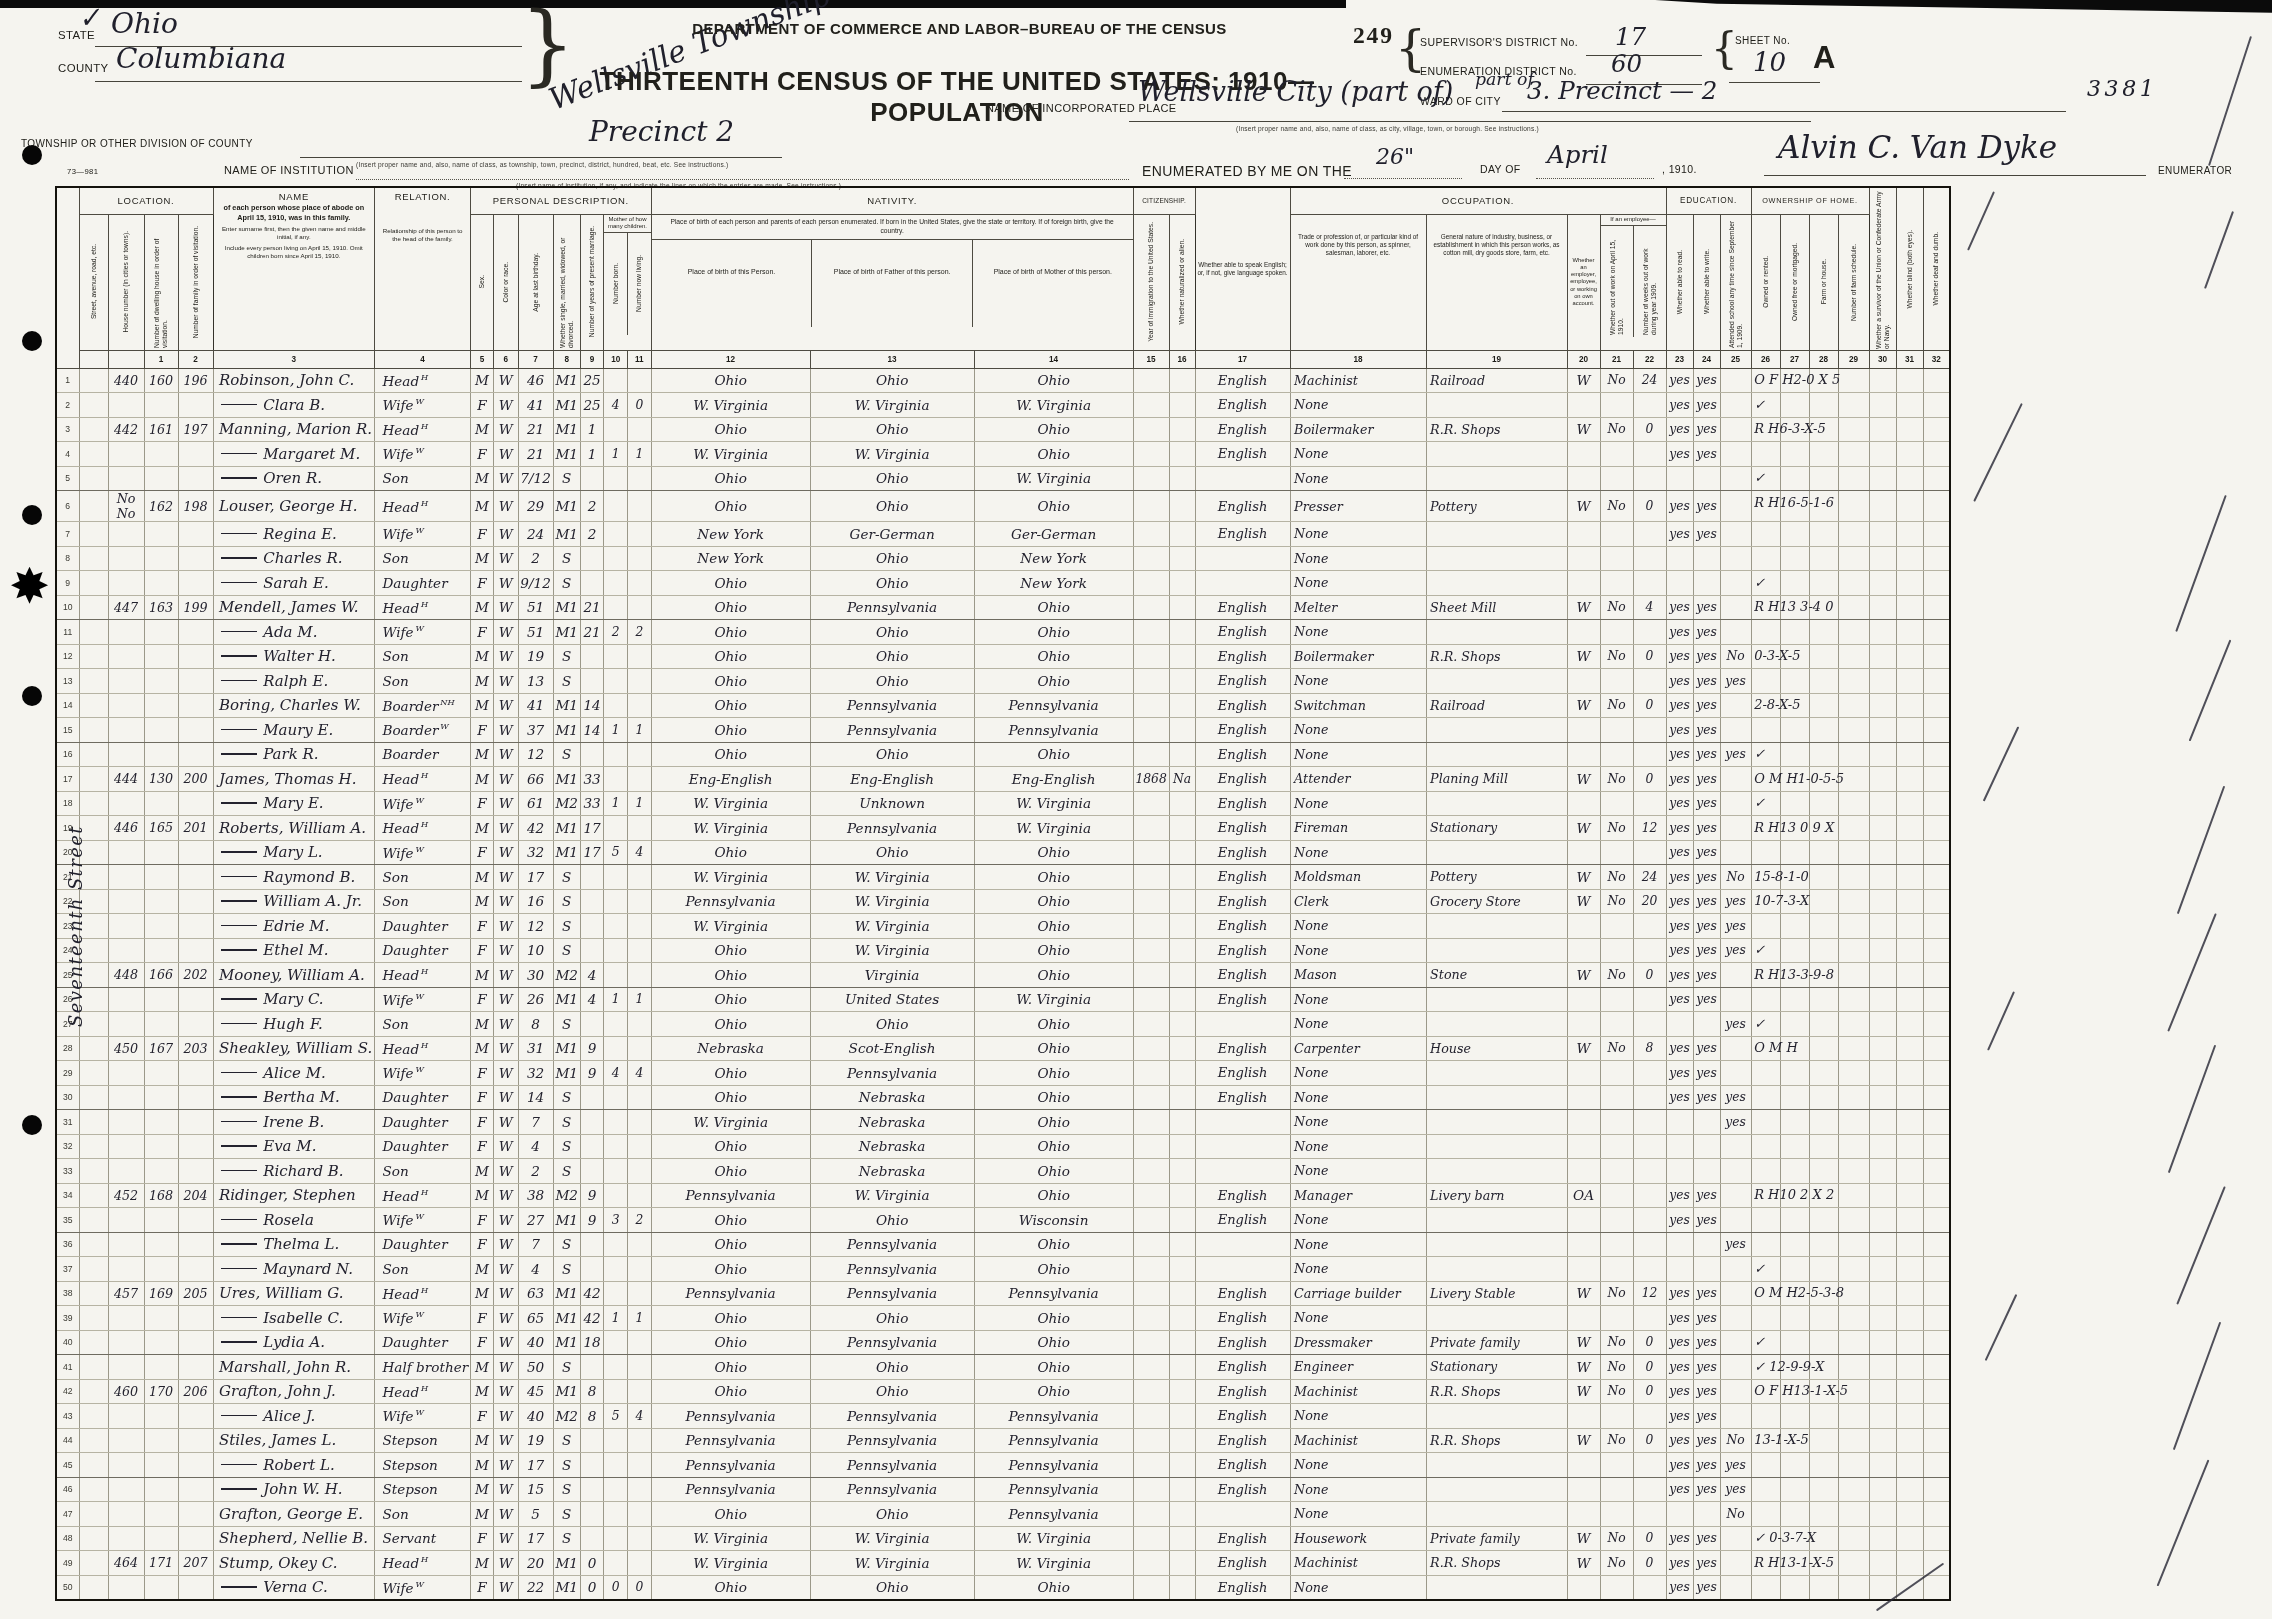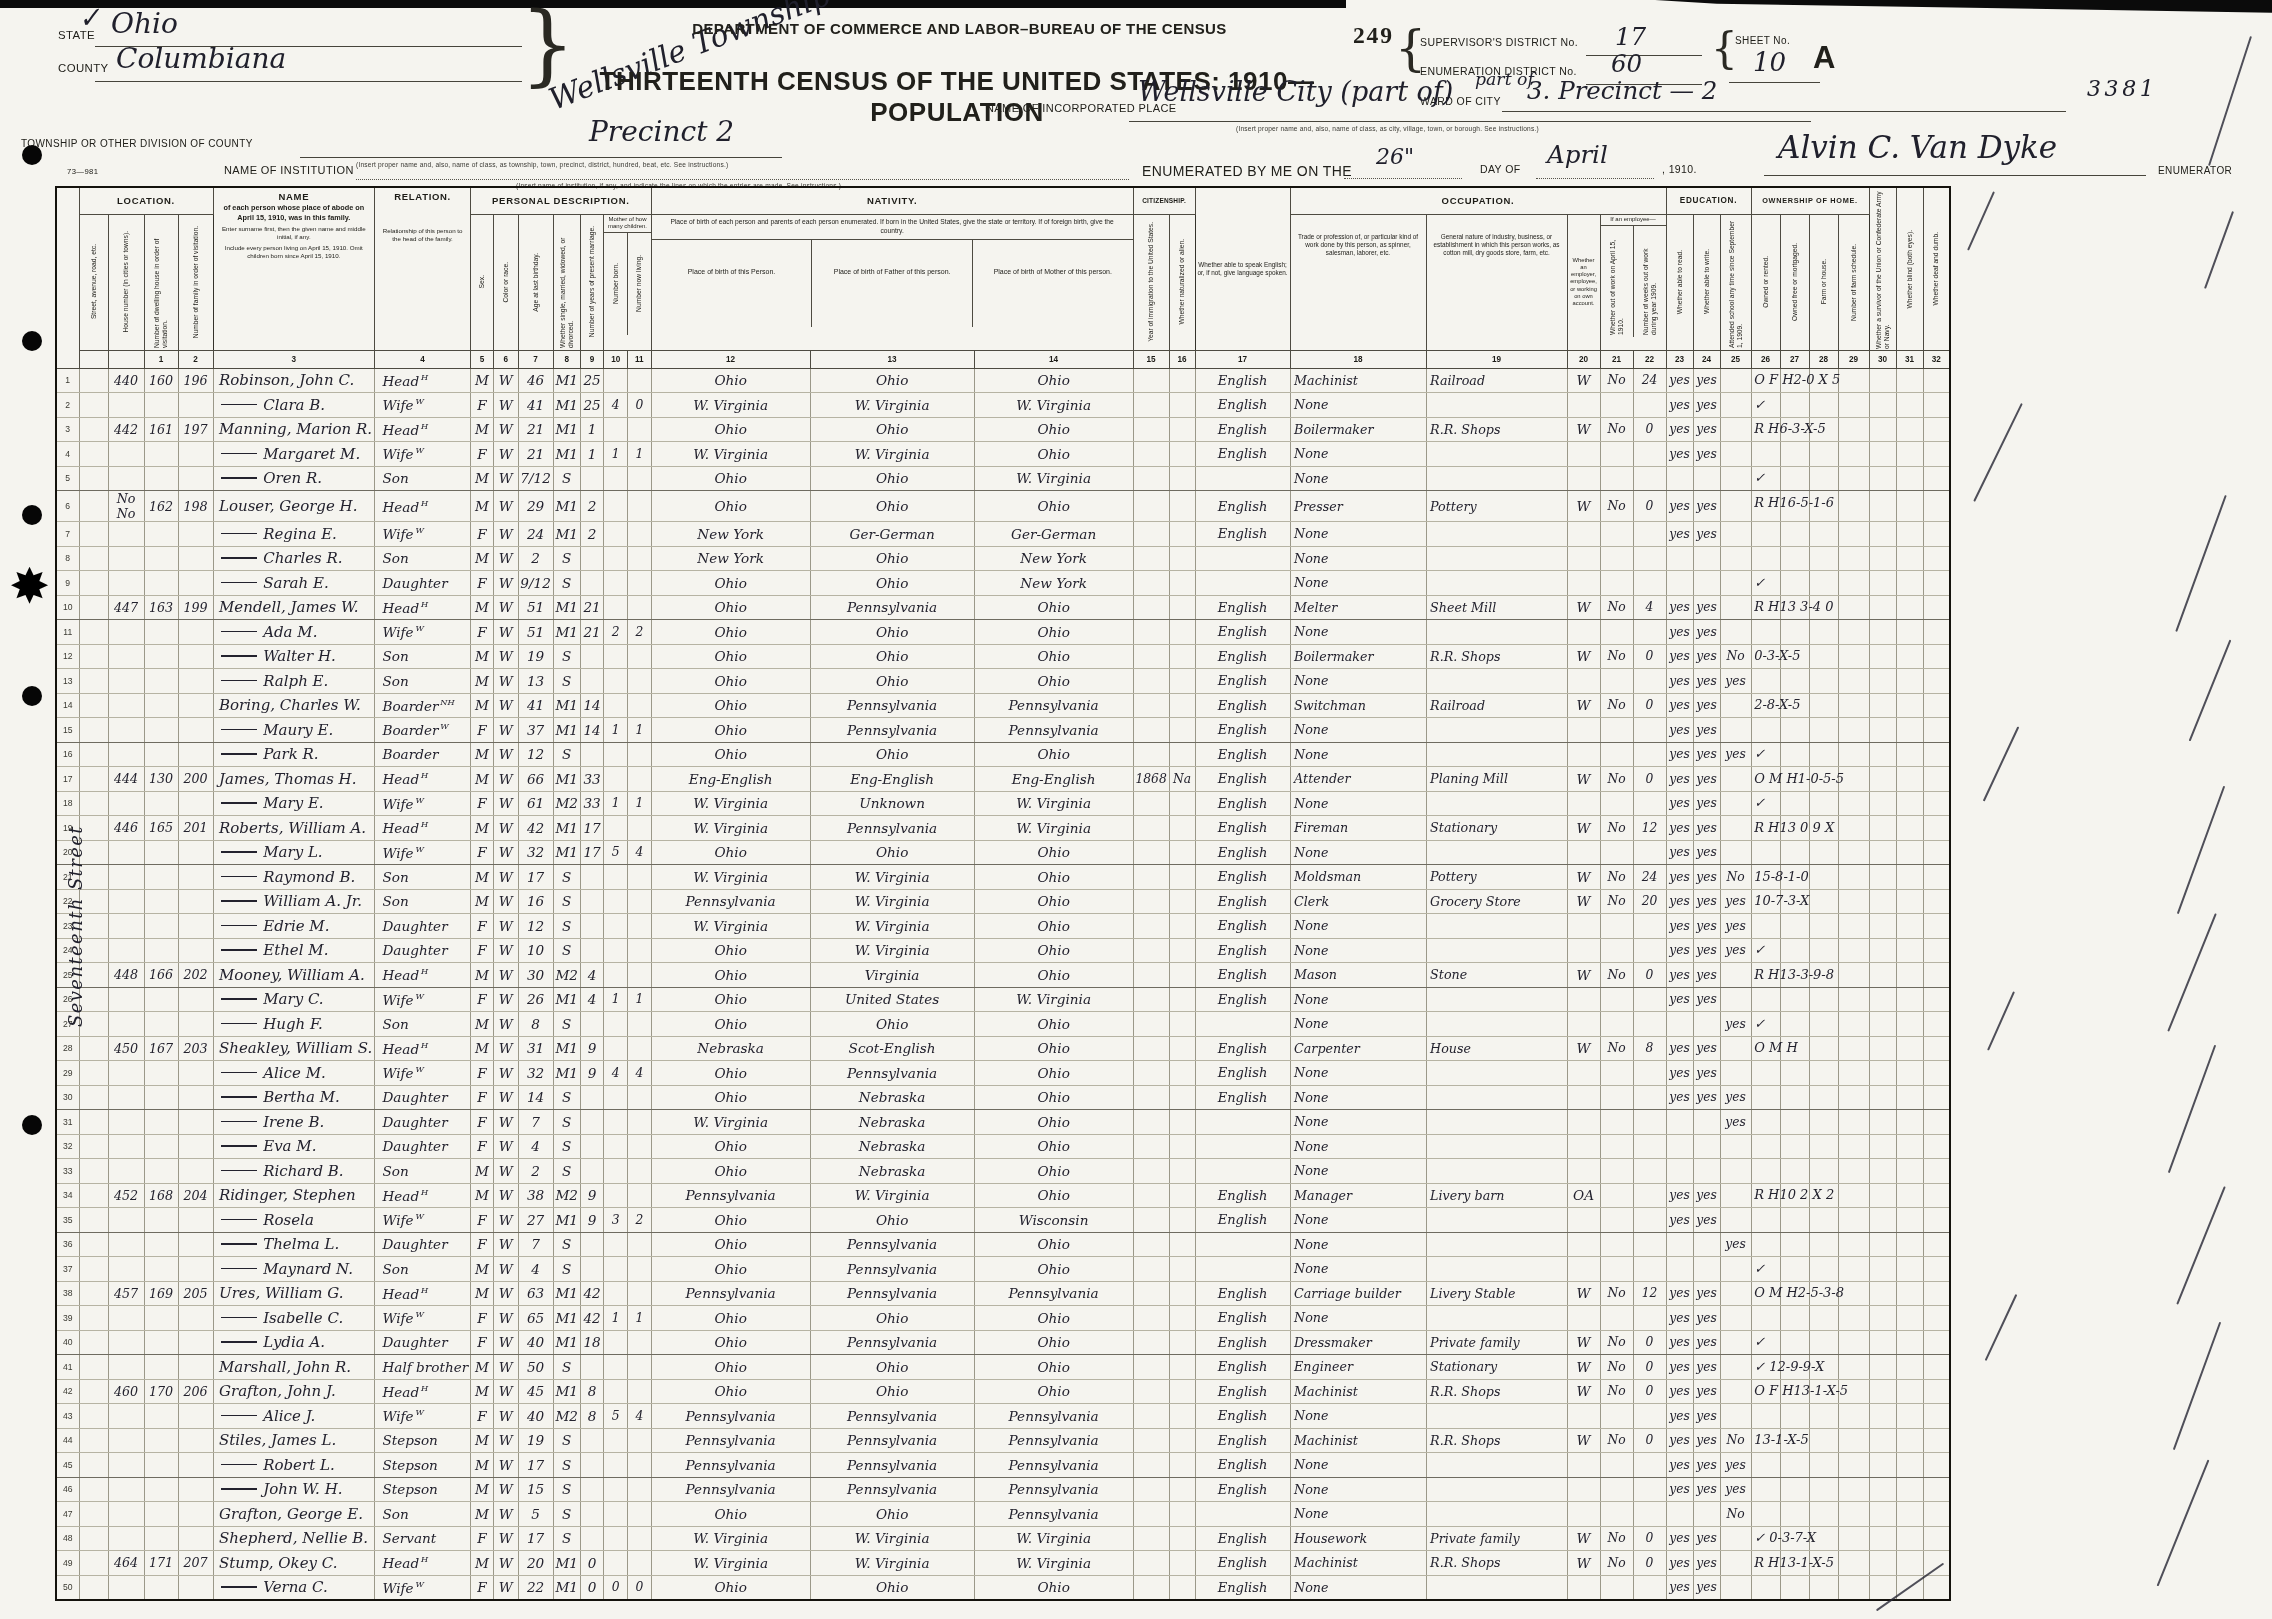--- a/index.html
+++ b/index.html
@@ -21,21 +21,21 @@
   .brace{position:absolute;font-family:"DejaVu Serif",serif;font-weight:100;color:#2a2923;}
   
   .hwa{position:absolute;font-family:"DejaVu Serif",serif;font-style:italic;color:#20202c;white-space:nowrap;}
   .hw{font-family:"DejaVu Serif",serif;font-style:italic;color:#23222e;}
   
   table.census{position:absolute;left:55px;top:186px;border-collapse:collapse;table-layout:fixed;
                border:2.7px solid #14120d;background:transparent;}
   thead th{border:0.9px solid #4e4b41;padding:0 0.9px;color:#1d1c17;vertical-align:middle;
            font-family:"Liberation Sans",sans-serif;font-weight:normal;}
   tr.h1{height:27px;} tr.h2{height:136px;} tr.h3{height:18px;}
-  .grp{font-size:9.5px;font-weight:bold;letter-spacing:0.7px;}
+  .grp{font-size:9.5px;font-weight:normal;letter-spacing:0.7px;}
   .grp.small{font-size:6.5px;letter-spacing:0.2px;white-space:normal;line-height:1.1;}
   .vlab{writing-mode:vertical-rl;transform:rotate(180deg);margin:0 auto;font-size:6.7px;
         line-height:1.15;max-height:131px;text-align:left;white-space:normal;}
   .vlab.tall{max-height:160px;}
   .desc{font-size:6.2px;white-space:normal;line-height:1.25;padding:1.8px 4.5px;text-align:center;}
   .desc.b{font-size:7.3px;font-weight:bold;}
   .mtit{font-size:6px;border-bottom:0.9px solid #4e4b41;padding:1.8px 0.9px;text-align:center;white-space:normal;line-height:1.15;}
   .mcols{display:flex;height:102px;align-items:center;}
   .mcols>div{flex:1;display:flex;justify-content:center;}
   .mcols>div+div{border-left:0.9px solid #4e4b41;height:100%;align-items:center;}

